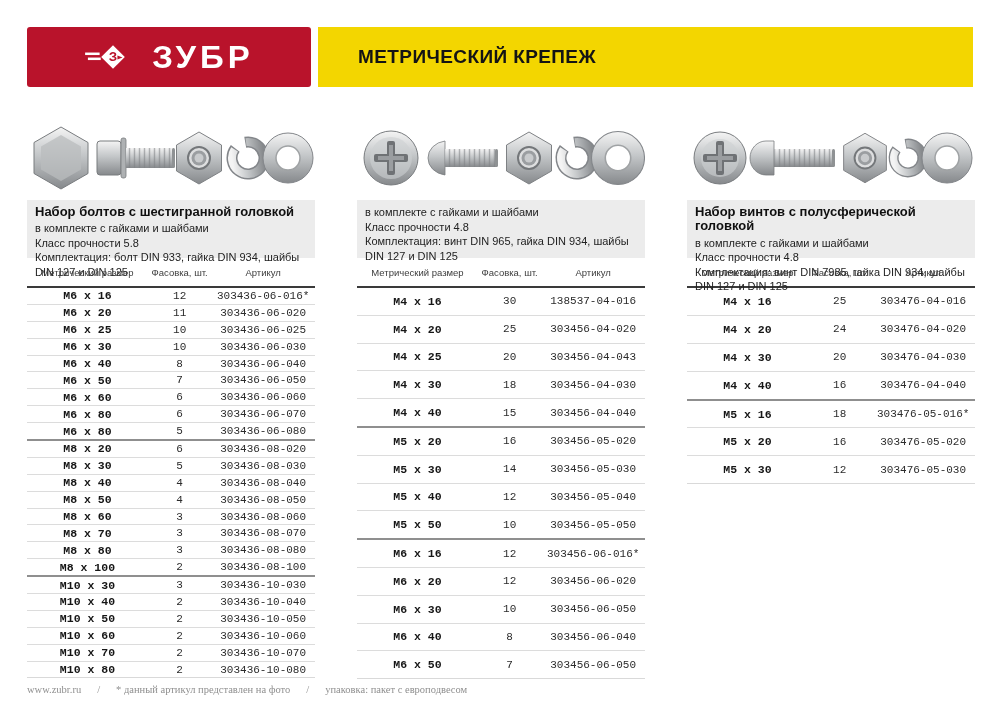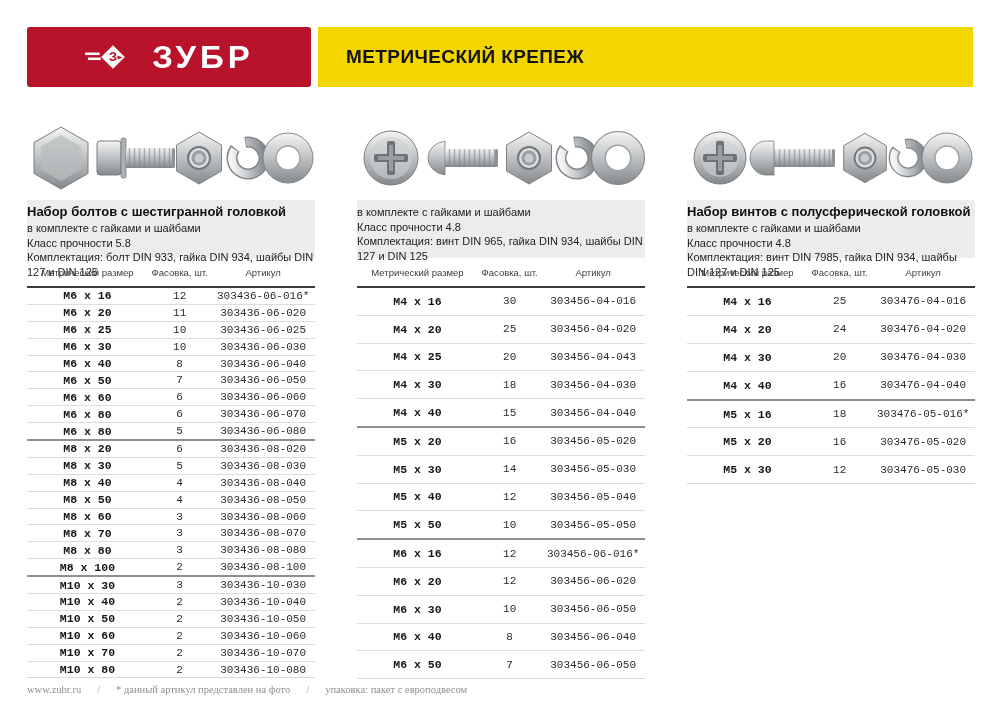--- a/index.html
+++ b/index.html
@@ -7,27 +7,27 @@
     width:1000px;height:707px;position:relative;overflow:hidden;
     background:#ffffff;font-family:"Liberation Sans",sans-serif;color:#1a1a1a;
   }
   
   .header{display:flex;margin:27px 27px 0 27px;height:60px;gap:7px;}
   .brand-box{width:284px;background:#b9132b;border-radius:3px;
     display:flex;align-items:center;justify-content:center;gap:10px;}
   .brand-word{color:#fff;font-weight:bold;font-size:33px;letter-spacing:4px;
     transform:scaleY(.95);line-height:1;}
   .title-box{flex:1;background:#f3d600;display:flex;align-items:center;
-    padding-left:28px;}
+    padding-left:40px;}
   .title-box span{font-weight:bold;font-size:19px;color:#141414;letter-spacing:.4px;}
   
   .cols{display:grid;grid-template-columns:repeat(3,288px);column-gap:42px;
     margin:25px 27px 0 27px;align-items:start;}
   .photo{height:88px;display:flex;align-items:center;justify-content:center;}
-  .info{background:#ececec;height:58px;padding:5px 0;box-sizing:border-box;}
+  .info{background:#ececec;height:58px;padding:5px 8px;box-sizing:border-box;}
   .info .t{font-size:13px;font-weight:bold;color:#101010;margin:0 0 2px 0;line-height:1.1;}
   .info .s{font-size:11px;color:#222;line-height:1.32;}
   .thead{display:grid;grid-template-columns:42% 22% 36%;height:28px;align-items:center;
     border-bottom:2px solid #3a3a3a;font-size:9.5px;color:#3c3c3c;text-align:center;}
   .tbody{border-bottom:1px solid #d9d9d9;}
   .group{border-top:2px solid #8f8f8f;}
   .group:first-child{border-top:none;}
   .row{display:grid;grid-template-columns:42% 22% 36%;align-items:center;
     border-bottom:1px solid #dcdcdc;text-align:center;font-family:Liberation Mono, monospace;}
   .group .row:last-child{border-bottom:none;}
@@ -273,21 +273,21 @@
     <div class="thead">
       <span>Метрический размер</span>
       <span>Фасовка, шт.</span>
       <span>Артикул</span>
     </div>
     <div class="tbody t2">
         <div class="group">
           <div class="row">
             <span class="cell size">M4 x 16</span>
             <span class="cell qty">30</span>
-            <span class="cell art">303456-04-016</span>
+            <span class="cell art">138537-04-016</span>
           </div>
           <div class="row">
             <span class="cell size">M4 x 20</span>
             <span class="cell qty">25</span>
             <span class="cell art">303456-04-020</span>
           </div>
           <div class="row">
             <span class="cell size">M4 x 25</span>
             <span class="cell qty">20</span>
             <span class="cell art">303456-04-043</span>

